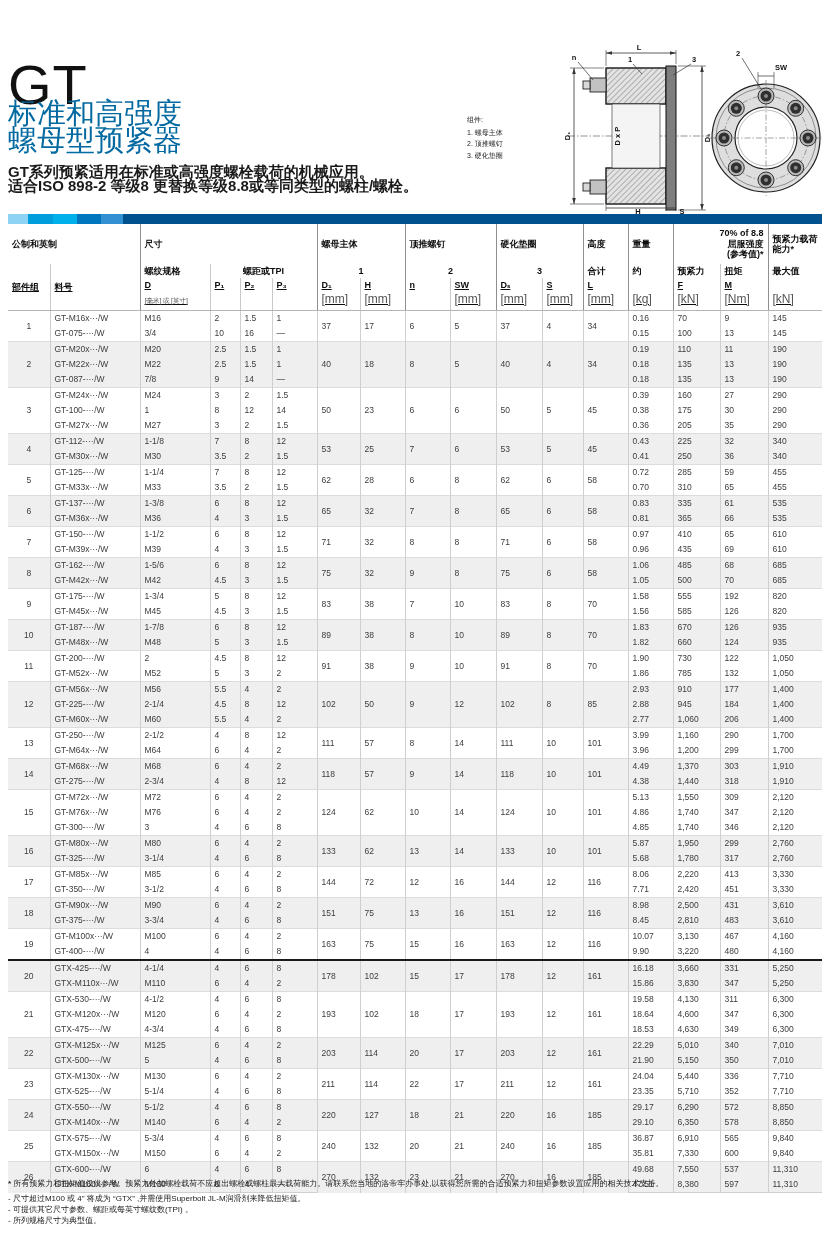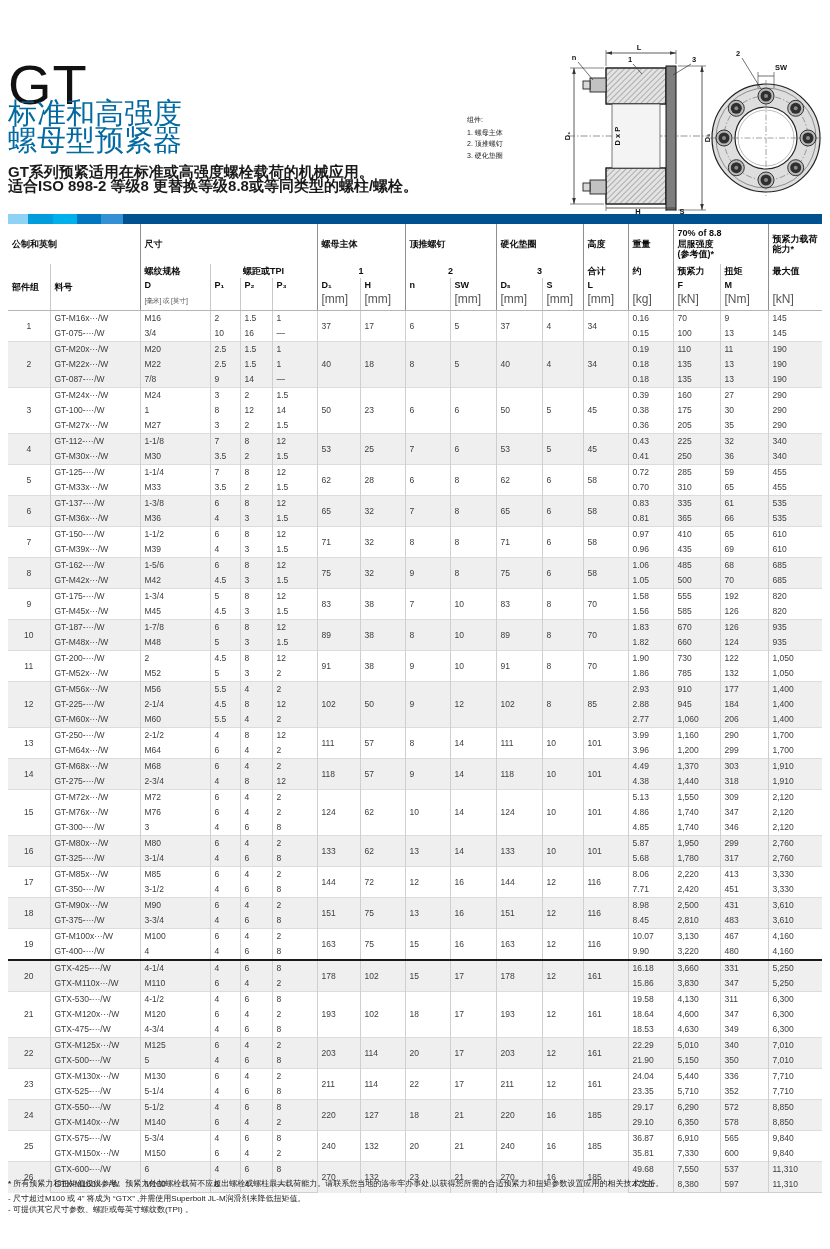--- a/index.html
+++ b/index.html
@@ -27,26 +27,26 @@
   
   .tblwrap{position:absolute;left:8px;top:224px;width:814px;}
   table{border-collapse:collapse;table-layout:fixed;width:814px;font-size:8.5px;color:#3c3c3c;}
   thead th{font-weight:bold;color:#0d0d0d;text-align:left;padding:2px 4px;vertical-align:middle;font-size:9px;}
   tr.hr1 th{height:36px;}
   tr.hr2 th{height:14px;padding-top:0;padding-bottom:0;}
   tr.hr3 th{height:28px;vertical-align:top;}
   th.gb{border-left:1px solid #8f8f8f;}
   th.sb{border-left:1px solid #c9c9c9;margin-left:9px;}
   th.cen{text-align:center;}
-  th.pre{white-space:pre-line;text-align:left;line-height:10.5px;}
+  th.pre{white-space:pre-line;text-align:right;line-height:10.5px;}
   th.wrapcol{line-height:10.5px;}
   .colcell{display:flex;flex-direction:column;justify-content:space-between;height:26px;}
   .colcell .un{font-weight:normal;color:#555;font-size:12px;}
   .colcell .un.small{font-size:6.8px;letter-spacing:-0.2px;}
-  thead tr.hr3 th, thead th[rowspan]{border-bottom:1px solid #b5b5b5;}
+  thead tr.hr3 th, thead th[rowspan]{border-bottom:1px solid #b5b5b5;text-decoration:underline;}
   tbody td{padding:0 4px;height:15px;line-height:15px;border-left:1px solid #cfcfcf;vertical-align:middle;white-space:nowrap;overflow:hidden;}
   tbody td.c-no{border-left:none;text-align:center;}
   tbody tr.gstart td{border-top:1px solid #dcdcdc;}
   tbody tr.thick td{border-top:2px solid #1a1a1a;}
   tbody tr.alt td{background:#efefef;}
   tbody tr:last-child td{border-bottom:1px solid #cfcfcf;}
 
   
   .notes{position:absolute;left:8px;top:1178px;width:814px;font-size:8px;line-height:11px;color:#1a1a1a;}
   .notes .star{margin-bottom:4px;}
@@ -1183,15 +1183,16 @@
             <td class="c-max">11,310</td>
           </tr>
         </tbody>
     </table>
   </div>
 
   <div class="notes">
     <div class="star"><span class="mark">*</span> <span>所有预紧力和扭矩值仅供参考。预紧力外加螺栓载荷不应超出螺栓或螺柱最大载荷能力。请联系您当地的洛帝牢办事处,以获得您所需的合适预紧力和扭矩参数设置应用的相关技术支持。</span></div>
     <div>- 尺寸超过M100 或 4" 将成为 “GTX” ,并需使用Superbolt JL-M润滑剂来降低扭矩值。</div>
     <div>- 可提供其它尺寸参数、螺距或每英寸螺纹数(TPI) 。</div>
+    <div>- 所列规格尺寸为典型值。</div>
   </div>
 
 </div>
 
 </body></html>

